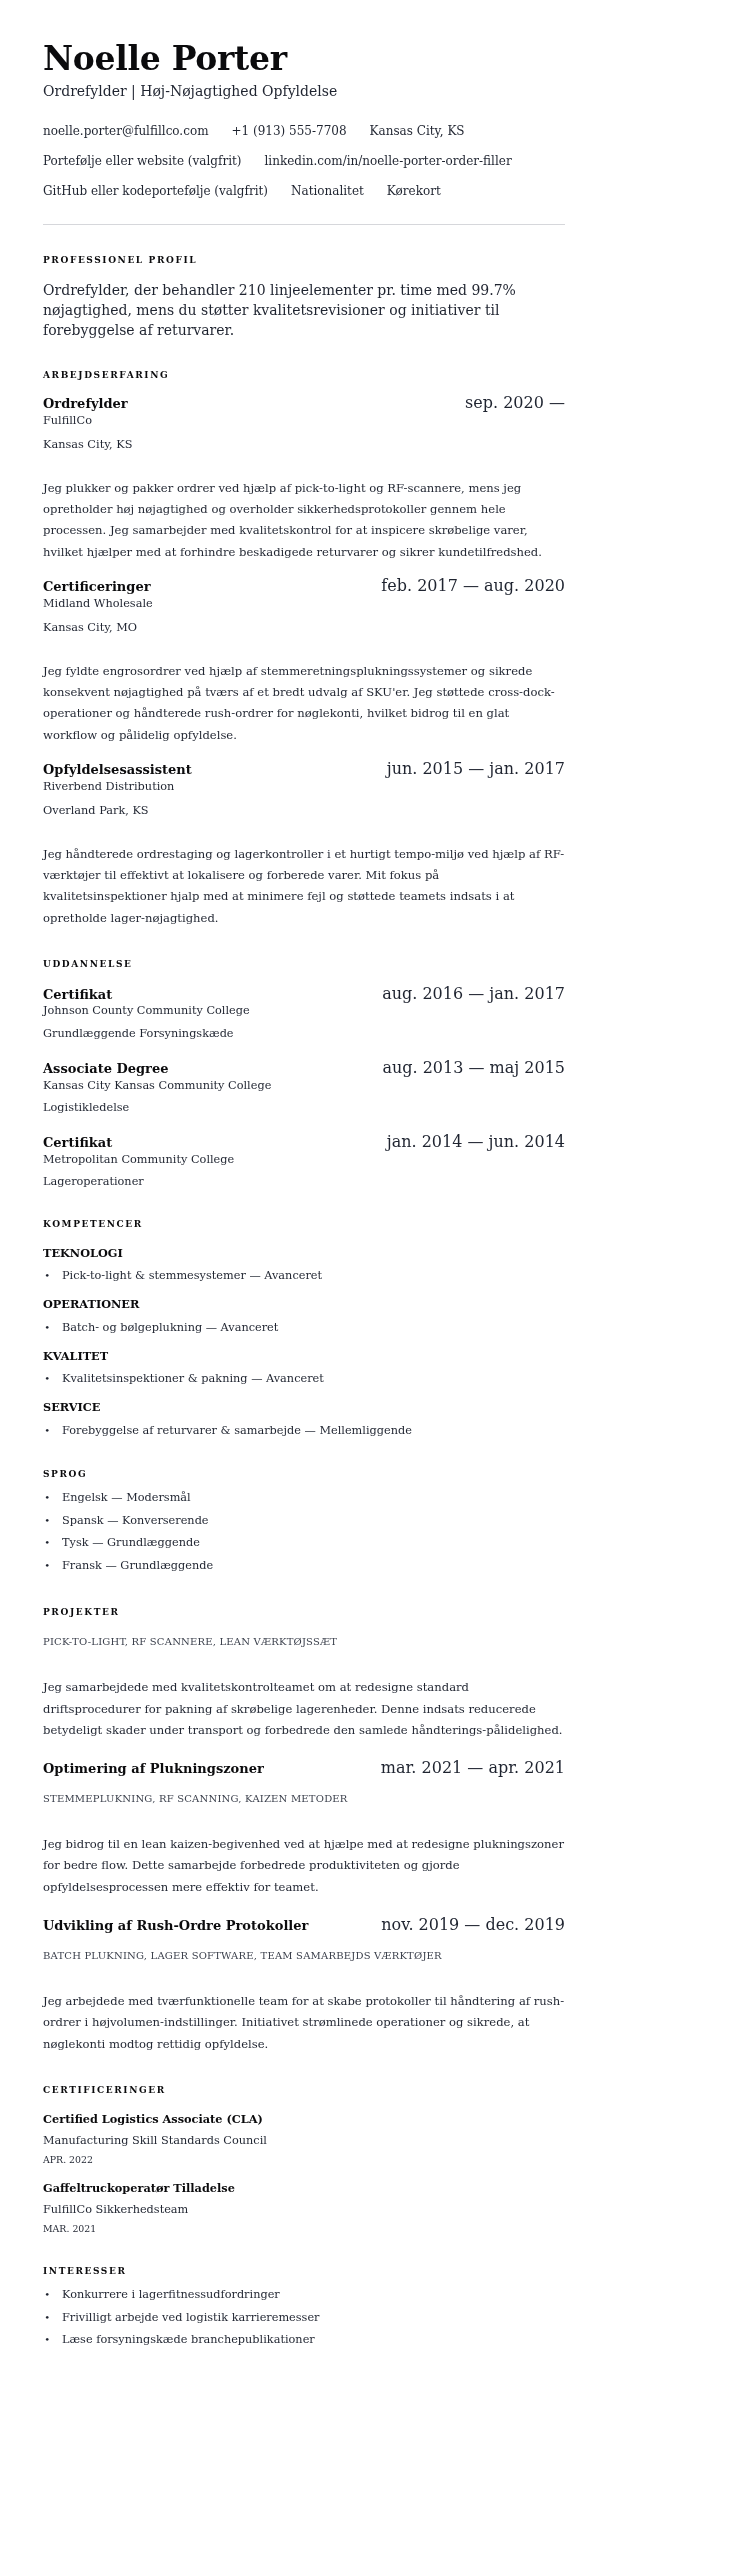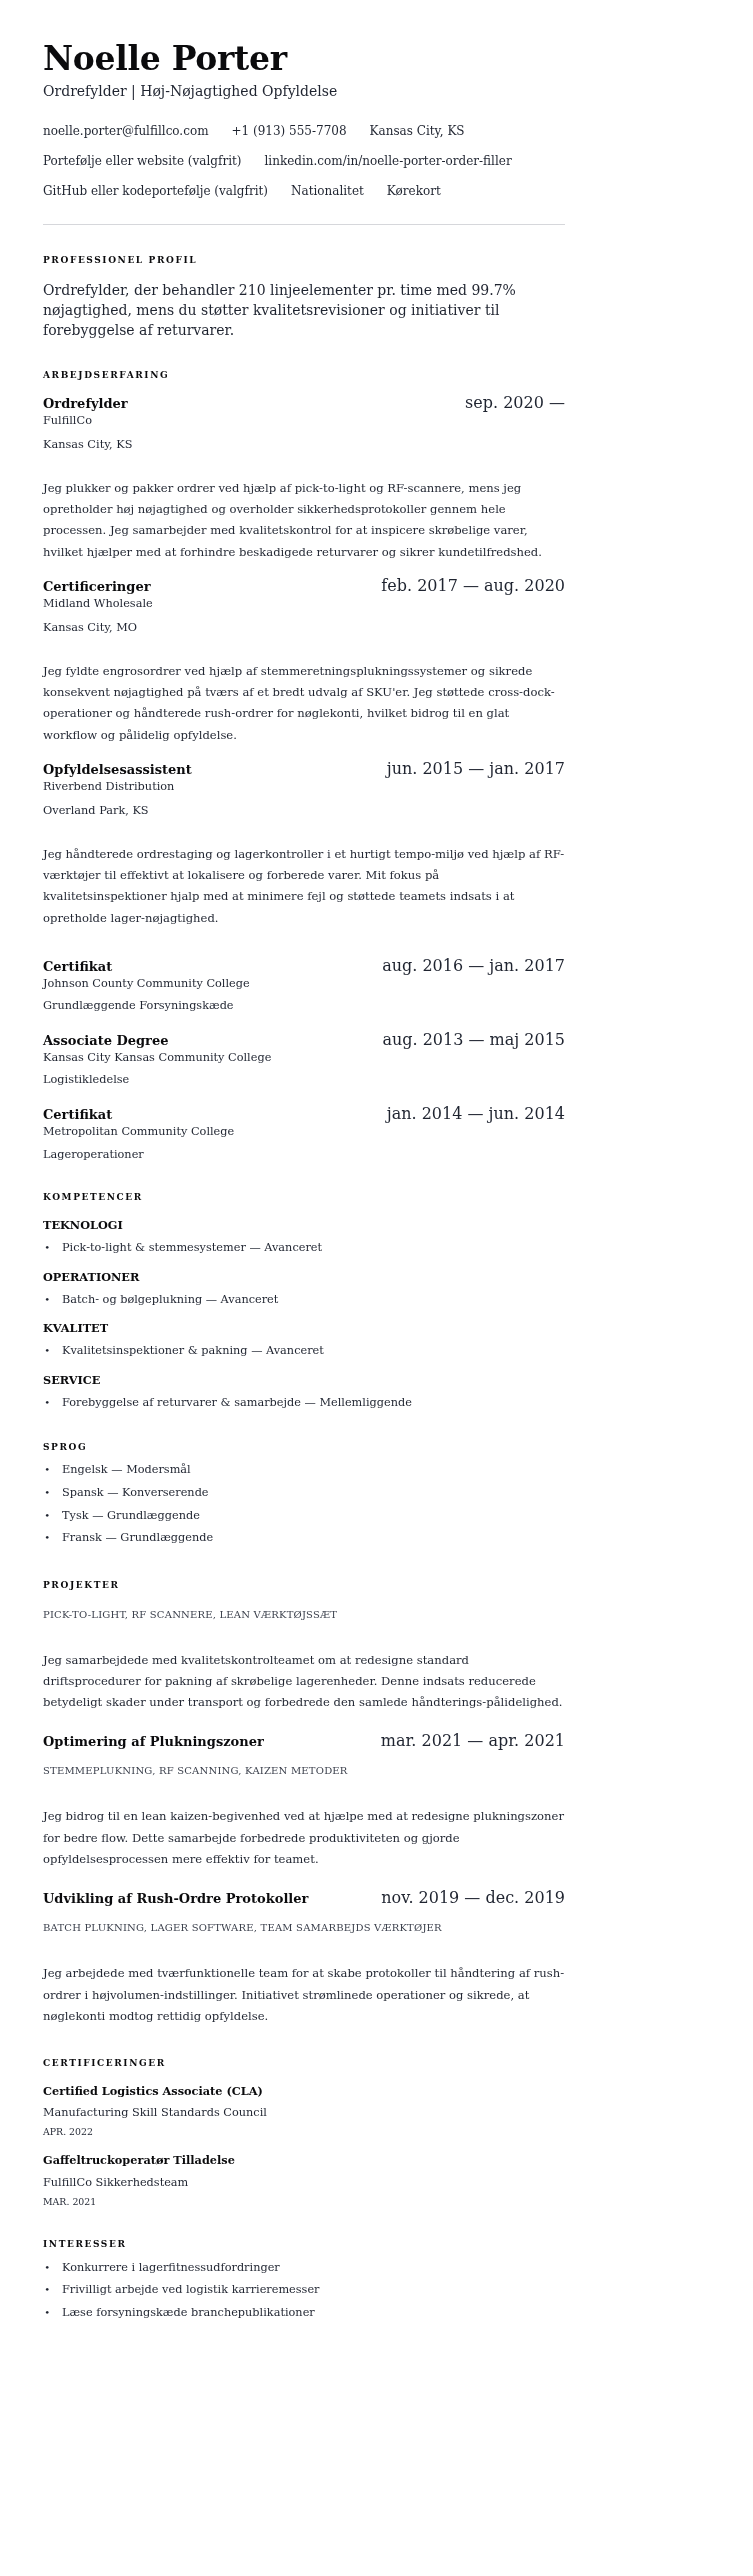--- a/index.html
+++ b/index.html
@@ -118,20 +118,21 @@
         <div class="entry-title">Opfyldelsesassistent</div>
         <div class="entry-date">jun. 2015 — jan. 2017</div>
       </div>
       <div class="entry-sub">Riverbend Distribution</div>
       <div class="entry-loc">Overland Park, KS</div>
       <p class="entry-desc">Jeg håndterede ordrestaging og lagerkontroller i et hurtigt tempo-miljø ved hjælp af RF-værktøjer til effektivt at lokalisere og forberede varer. Mit fokus på kvalitetsinspektioner hjalp med at minimere fejl og støttede teamets indsats i at opretholde lager-nøjagtighed.</p>
     </div>
   </section>
 
   <section class="section">
+    <h2 class="section-label">Uddannelse</h2>
 
     <div class="edu-entry first">
       <div class="entry-head">
         <div class="entry-title">Certifikat</div>
         <div class="entry-date">aug. 2016 — jan. 2017</div>
       </div>
       <div class="entry-sub">Johnson County Community College</div>
       <div class="entry-sub edu-line2">Grundlæggende Forsyningskæde</div>
     </div>
 

